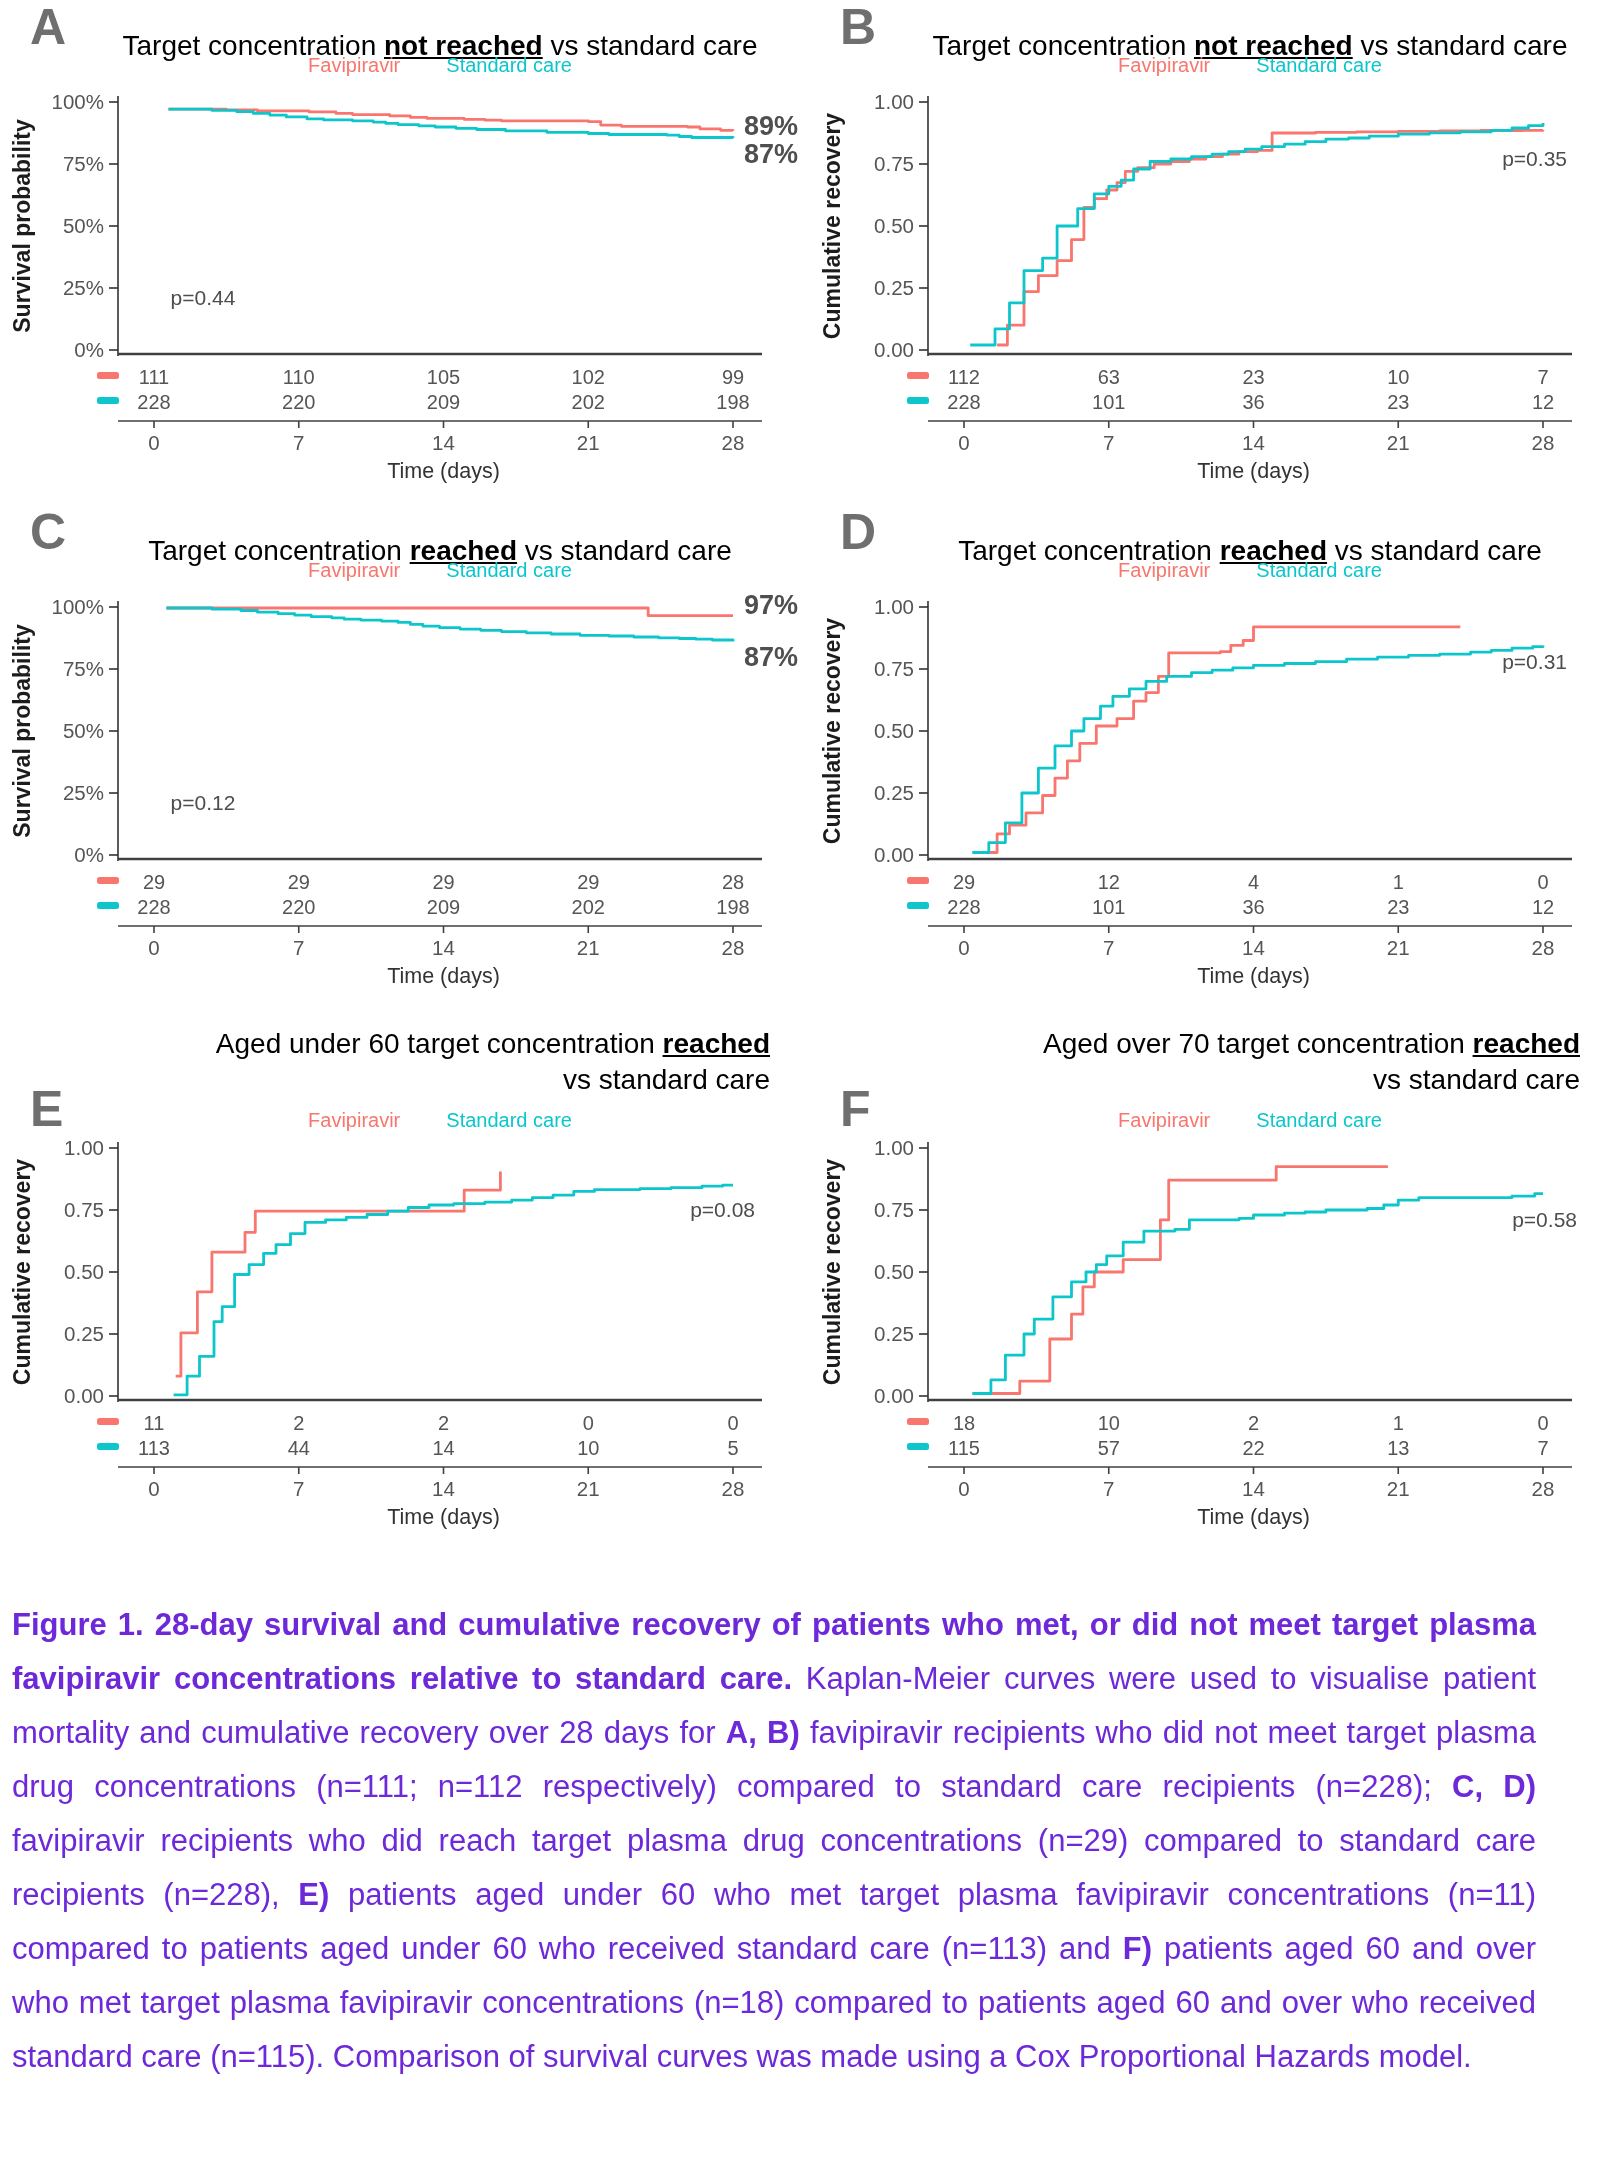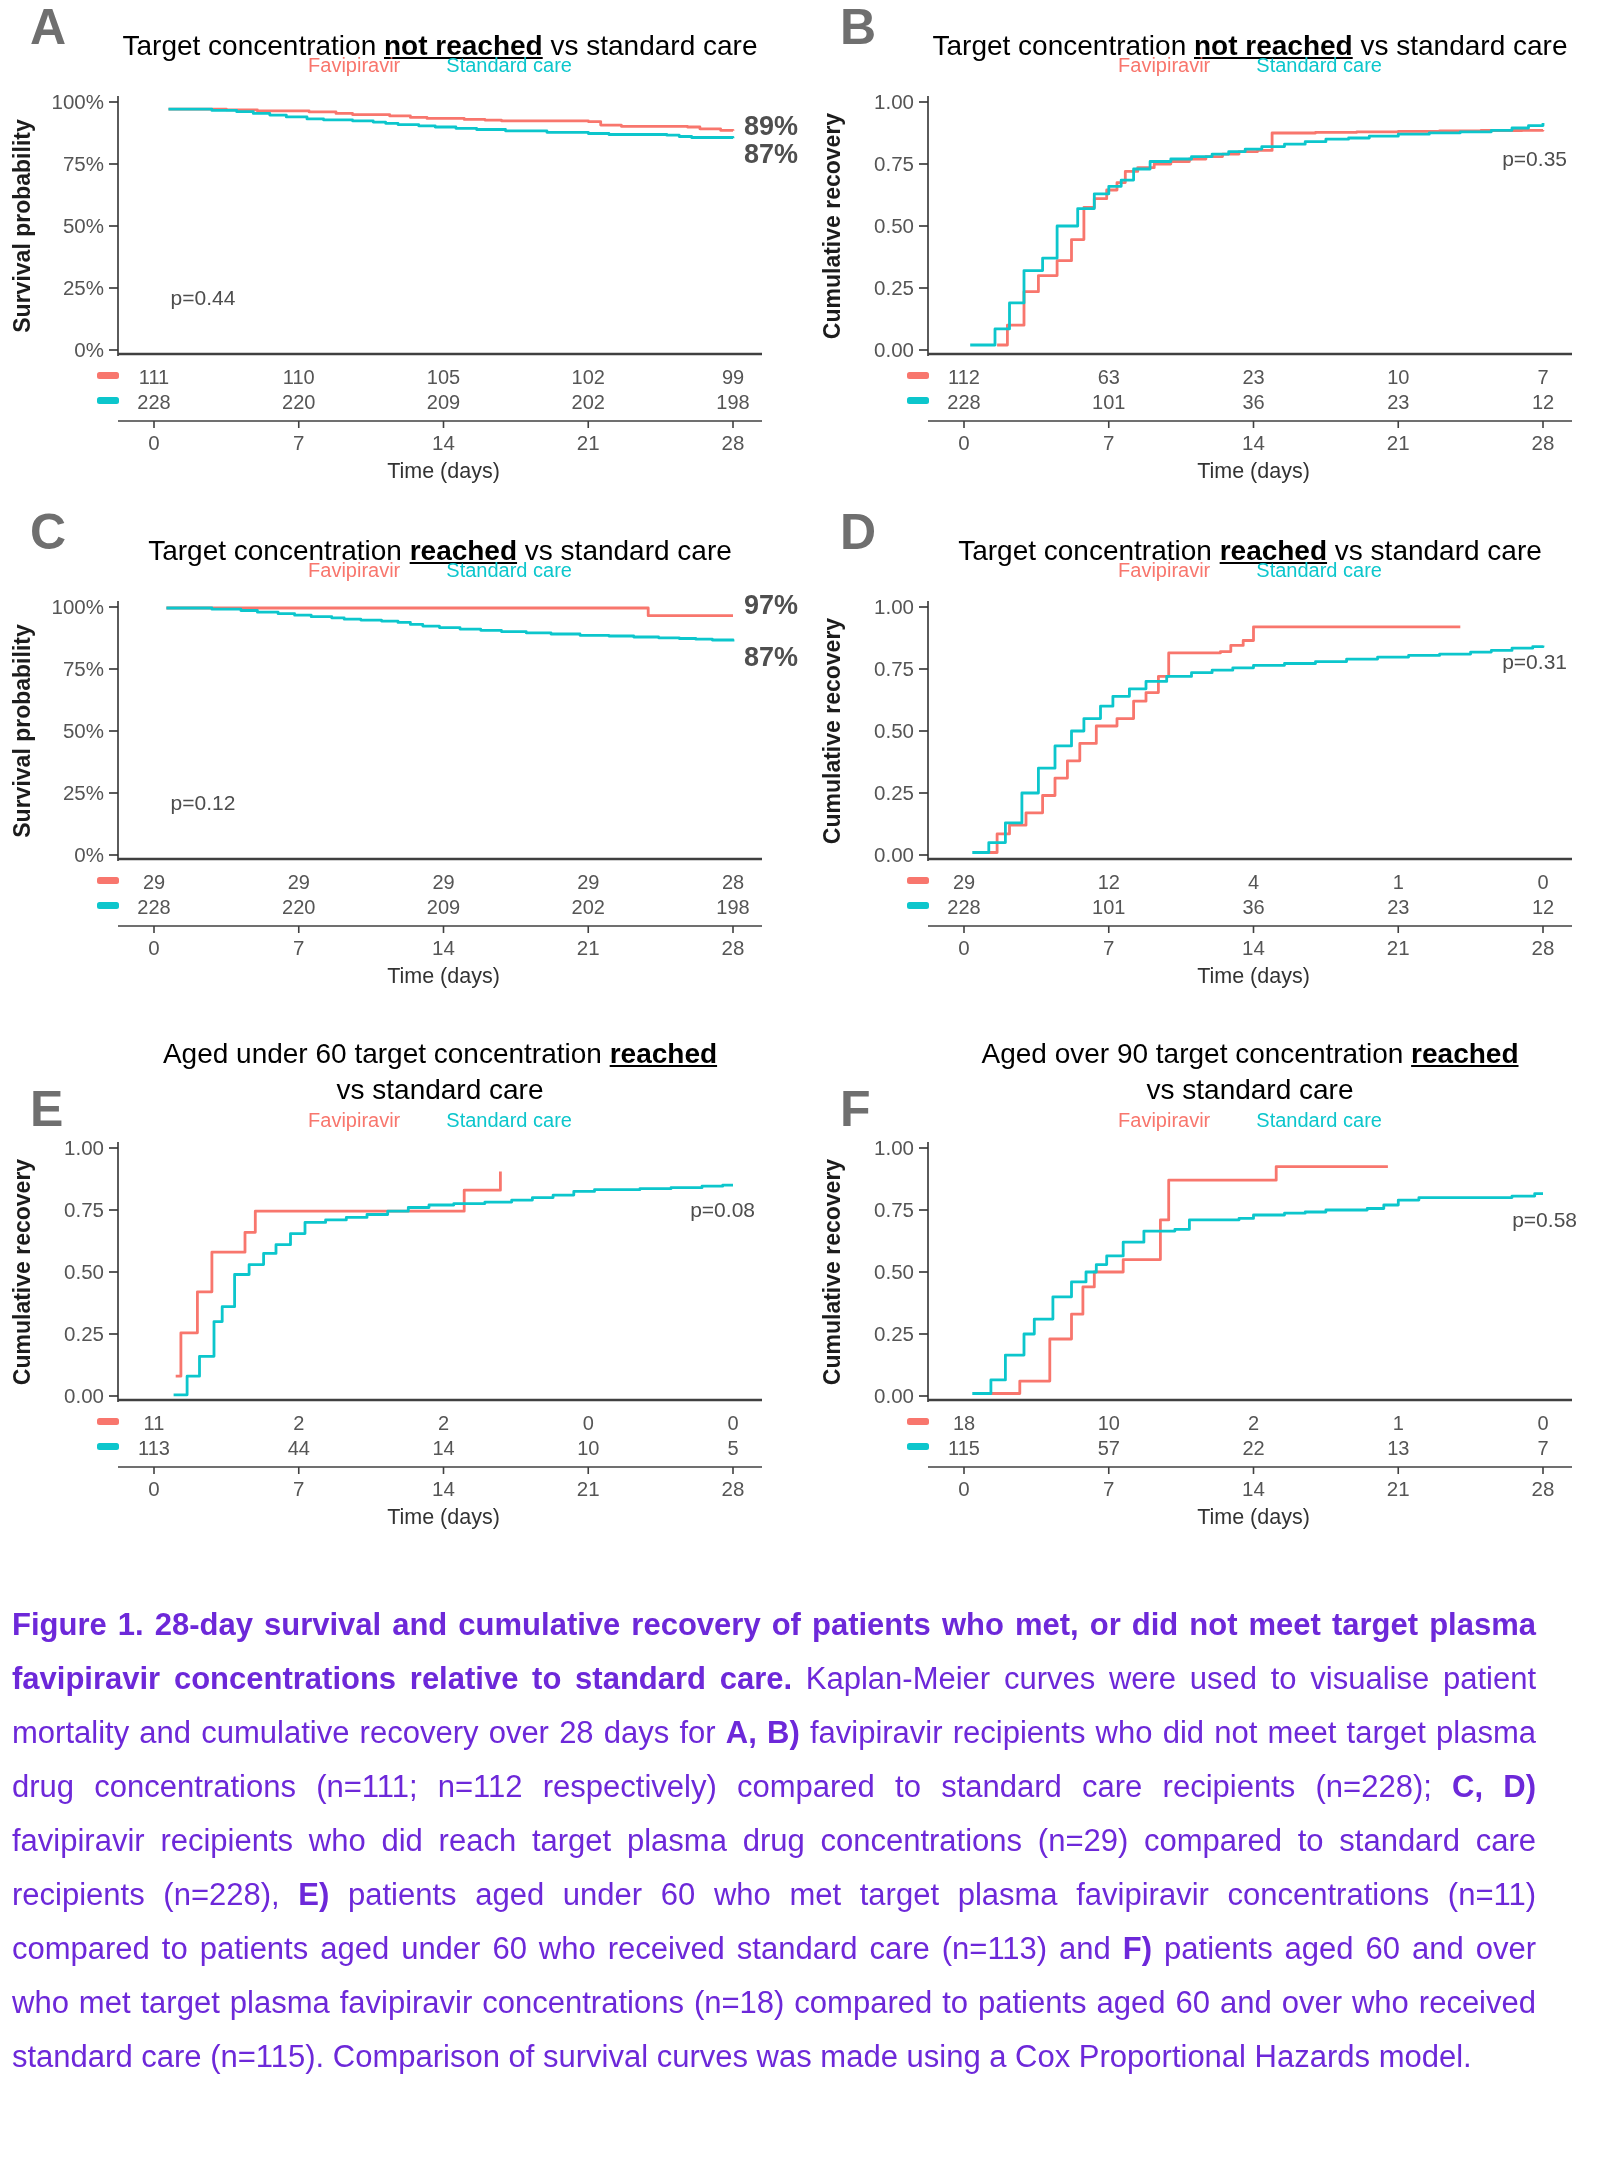--- a/index.html
+++ b/index.html
@@ -3,21 +3,21 @@
 <meta charset="utf-8">
 <style>
   html,body{margin:0;padding:0;background:#ffffff;}
   body{width:1620px;height:2158px;font-family:"Liberation Sans",sans-serif;position:relative;overflow:hidden;}
   .figure{position:relative;width:1620px;height:2158px;background:#fff;}
   .panel{position:absolute;width:810px;height:505px;}
   .panel.tall{height:580px;}
   .letter{position:absolute;left:30px;top:2px;font-size:50px;font-weight:700;color:#6f6f6f;line-height:1;}
   .panel.tall .letter{top:74px;}
   .title{position:absolute;left:110px;width:660px;top:28px;text-align:center;font-size:28px;color:#000;line-height:1.28;}
-  .panel.tall .title{top:26px;}
+  .panel.tall .title{top:16px;text-align:right;}
   .tbu{font-weight:700;text-decoration:underline;}
   .legend{position:absolute;left:110px;width:660px;top:54px;text-align:center;font-size:20px;font-weight:400;}
   .panel.tall .legend{top:99px;}
   .lg-item{display:inline-block;}
   .lg-item + .lg-item{margin-left:46px;}
   .plotwrap{position:absolute;left:0;top:88px;width:810px;height:405px;}
   .panel.tall .plotwrap{top:124px;}
   svg text{font-family:"Liberation Sans",sans-serif;}
   .caption{position:absolute;left:12px;top:1598px;width:1524px;font-size:31px;line-height:54px;color:#6d28d9;text-align:justify;margin:0;}
   .cb{font-weight:700;}
@@ -266,21 +266,21 @@
           <line x1="588.25" y1="333" x2="588.25" y2="340" stroke="#404040" stroke-width="1.6"></line>
           <text x="588.25" y="362" text-anchor="middle" font-size="20.5" fill="#555">21</text>
           <line x1="733" y1="333" x2="733" y2="340" stroke="#404040" stroke-width="1.6"></line>
           <text x="733" y="362" text-anchor="middle" font-size="20.5" fill="#555">28</text>
           <text x="443.5" y="390" text-anchor="middle" font-size="21.5" fill="#333">Time (days)</text>
         </svg></div>
   </section>
 
   <section class="panel tall" style="left:810px;top:1010px">
     <div class="letter">F</div>
-    <div class="title"><span>Aged over 90 target concentration </span><span class="tbu">reached</span><br><span>vs standard care</span></div>
+    <div class="title"><span>Aged over 70 target concentration </span><span class="tbu">reached</span><br><span>vs standard care</span></div>
     <div class="legend"><span class="lg-item" style="color: rgb(248, 118, 109);">Favipiravir</span><span class="lg-item" style="color: rgb(12, 198, 204);">Standard care</span></div>
     <div class="plotwrap"><svg viewBox="0 0 810 405" width="810" height="405">
           <text x="30" y="138" text-anchor="middle" font-size="23" font-weight="700" fill="#1c1c1c" transform="rotate(-90 30 138)">Cumulative recovery</text>
           <line x1="118" y1="8" x2="118" y2="268" stroke="#333" stroke-width="1.6"></line>
           <line x1="109" y1="14" x2="118" y2="14" stroke="#333" stroke-width="1.6"></line>
           <text x="104" y="21" text-anchor="end" font-size="20.5" fill="#555">1.00</text>
           <line x1="109" y1="76" x2="118" y2="76" stroke="#333" stroke-width="1.6"></line>
           <text x="104" y="83" text-anchor="end" font-size="20.5" fill="#555">0.75</text>
           <line x1="109" y1="138" x2="118" y2="138" stroke="#333" stroke-width="1.6"></line>
           <text x="104" y="145" text-anchor="end" font-size="20.5" fill="#555">0.50</text>

